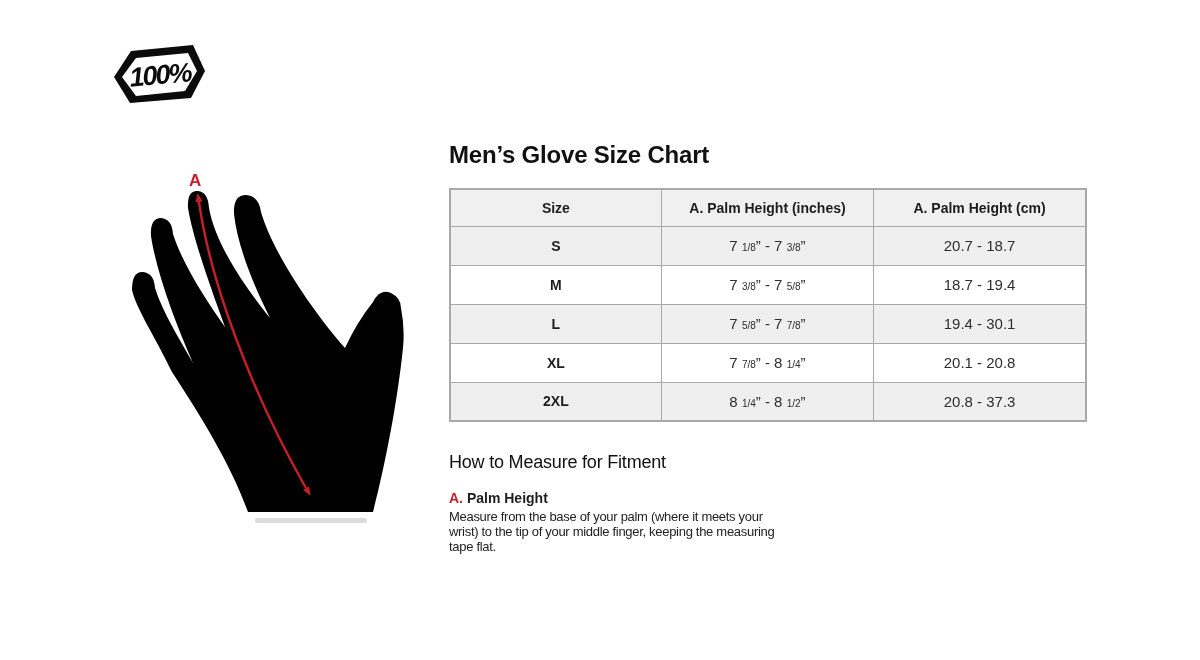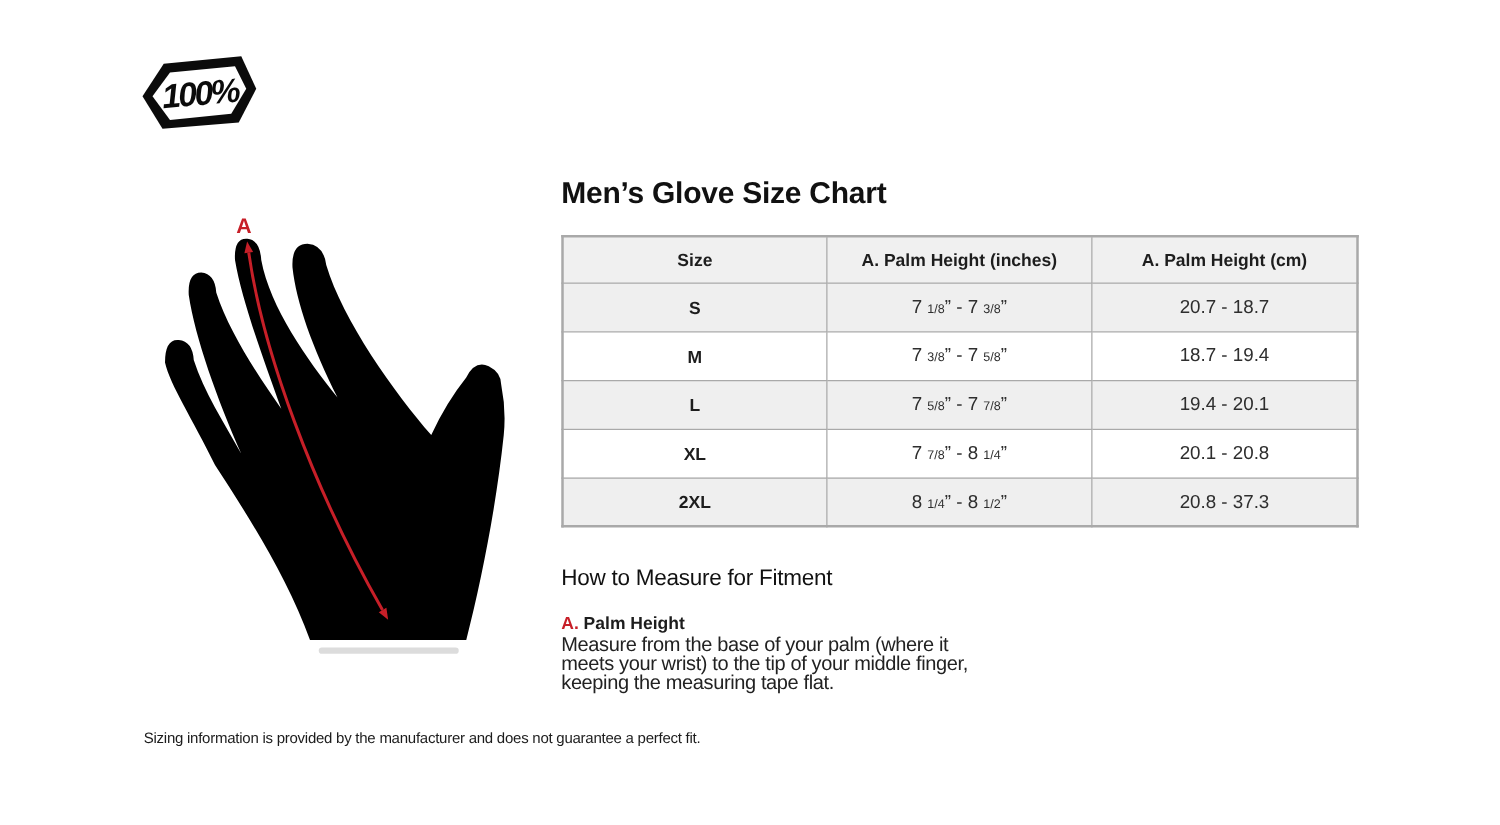--- a/index.html
+++ b/index.html
@@ -30,21 +30,21 @@
   .size-table col.c1{width:212px;} .size-table col.c2{width:213px;} .size-table col.c3{width:213px;}
   .size-table tbody tr:nth-child(odd) td{background:var(--stripe);}
   .size-table td.size-cell{font-size:14px;font-weight:bold;color:#1d1d1d;}
   .frac{font-size:10px;}
 
   .measure{position:absolute;left:449px;top:452px;width:360px;}
   .measure-title{margin:0;font-size:18px;font-weight:normal;letter-spacing:-0.2px;color:#111;}
   .measure-item{margin-top:17px;}
   .item-head{font-size:14px;font-weight:bold;color:#1d1d1d;}
   .item-head .letter{color:var(--red);}
-  .item-text{margin-top:3px;font-size:16px;line-height:15px;letter-spacing:-0.3px;
+  .item-text{margin-top:3px;font-size:13px;line-height:15px;letter-spacing:-0.3px;
     width:345px;color:var(--body-ink);}
 
   .footer-note{position:absolute;left:115px;top:583px;font-size:12px;line-height:15px;
     letter-spacing:-0.2px;color:#1c1c1c;}
 </style>
 </head>
 <body>
 
 <div class="stage">
 
@@ -112,21 +112,21 @@
             <td>20.7 - 18.7</td>
           </tr>
           <tr>
             <td class="size-cell">M</td>
             <td><span>7 </span><span class="frac">3/8</span><span>” - 7 </span><span class="frac">5/8</span><span>”</span></td>
             <td>18.7 - 19.4</td>
           </tr>
           <tr>
             <td class="size-cell">L</td>
             <td><span>7 </span><span class="frac">5/8</span><span>” - 7 </span><span class="frac">7/8</span><span>”</span></td>
-            <td>19.4 - 20.1</td>
+            <td>19.4 - 30.1</td>
           </tr>
           <tr>
             <td class="size-cell">XL</td>
             <td><span>7 </span><span class="frac">7/8</span><span>” - 8 </span><span class="frac">1/4</span><span>”</span></td>
             <td>20.1 - 20.8</td>
           </tr>
           <tr>
             <td class="size-cell">2XL</td>
             <td><span>8 </span><span class="frac">1/4</span><span>” - 8 </span><span class="frac">1/2</span><span>”</span></td>
             <td>20.8 - 37.3</td>
@@ -137,16 +137,15 @@
 
   <div class="measure">
     <h2 class="measure-title">How to Measure for Fitment</h2>
     <div class="measure-item">
       <div class="item-head"><span class="letter">A.</span><span> Palm Height</span></div>
       <div class="item-text">Measure from the base of your palm (where it meets your wrist) to the tip of your middle finger, keeping the measuring tape flat.</div>
     </div>
   </div>
 
   <div class="footer-note">
-    <div>Sizing information is provided by the manufacturer and does not guarantee a perfect fit.</div>
   </div>
 
 </div>
 
 </body></html>

